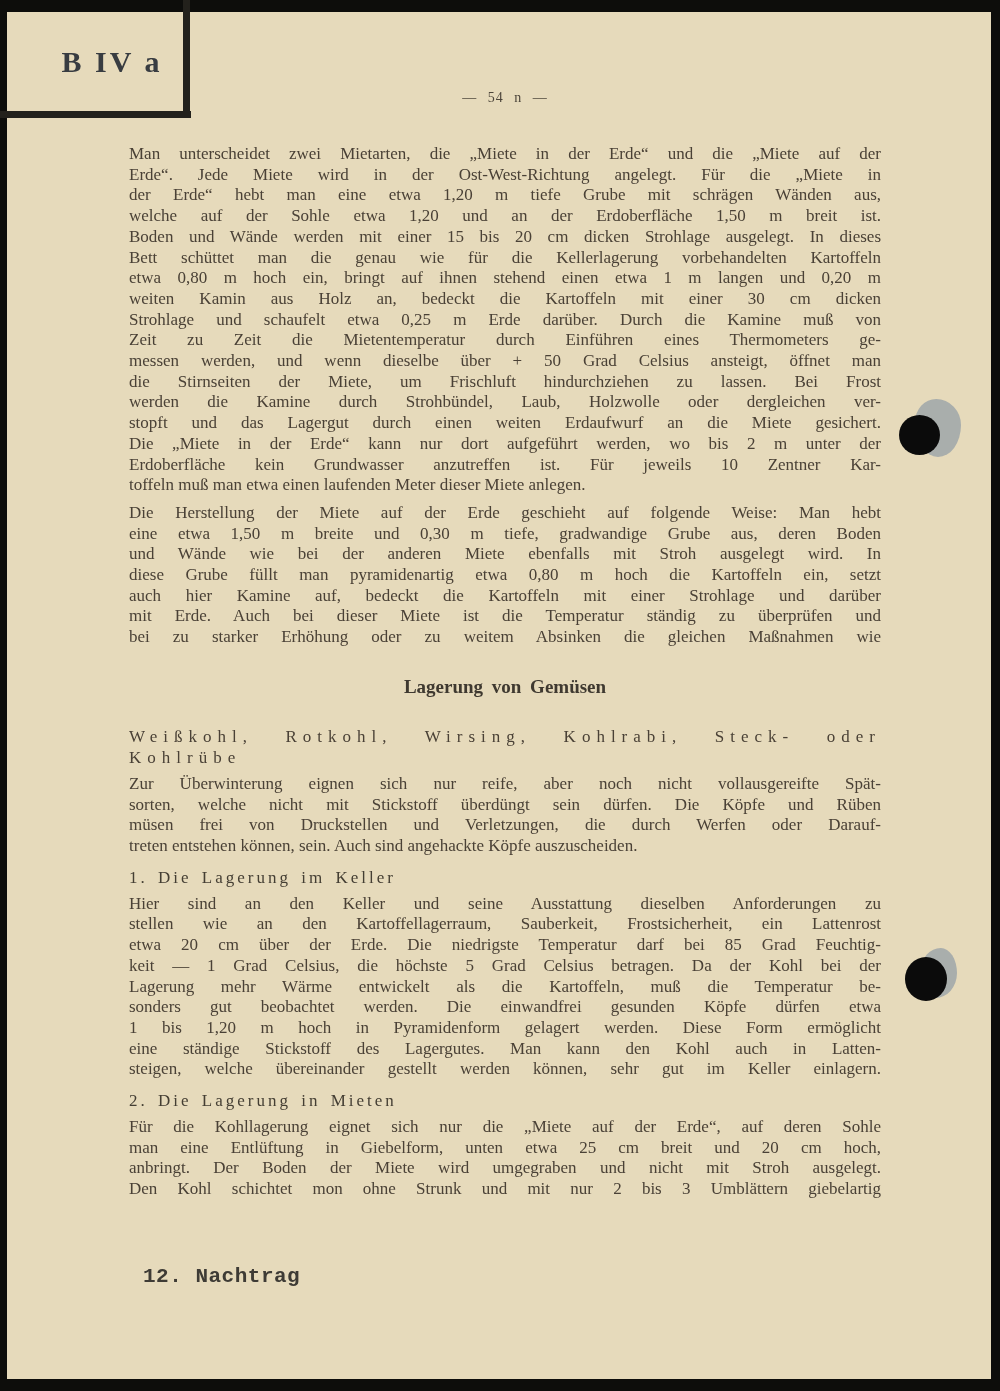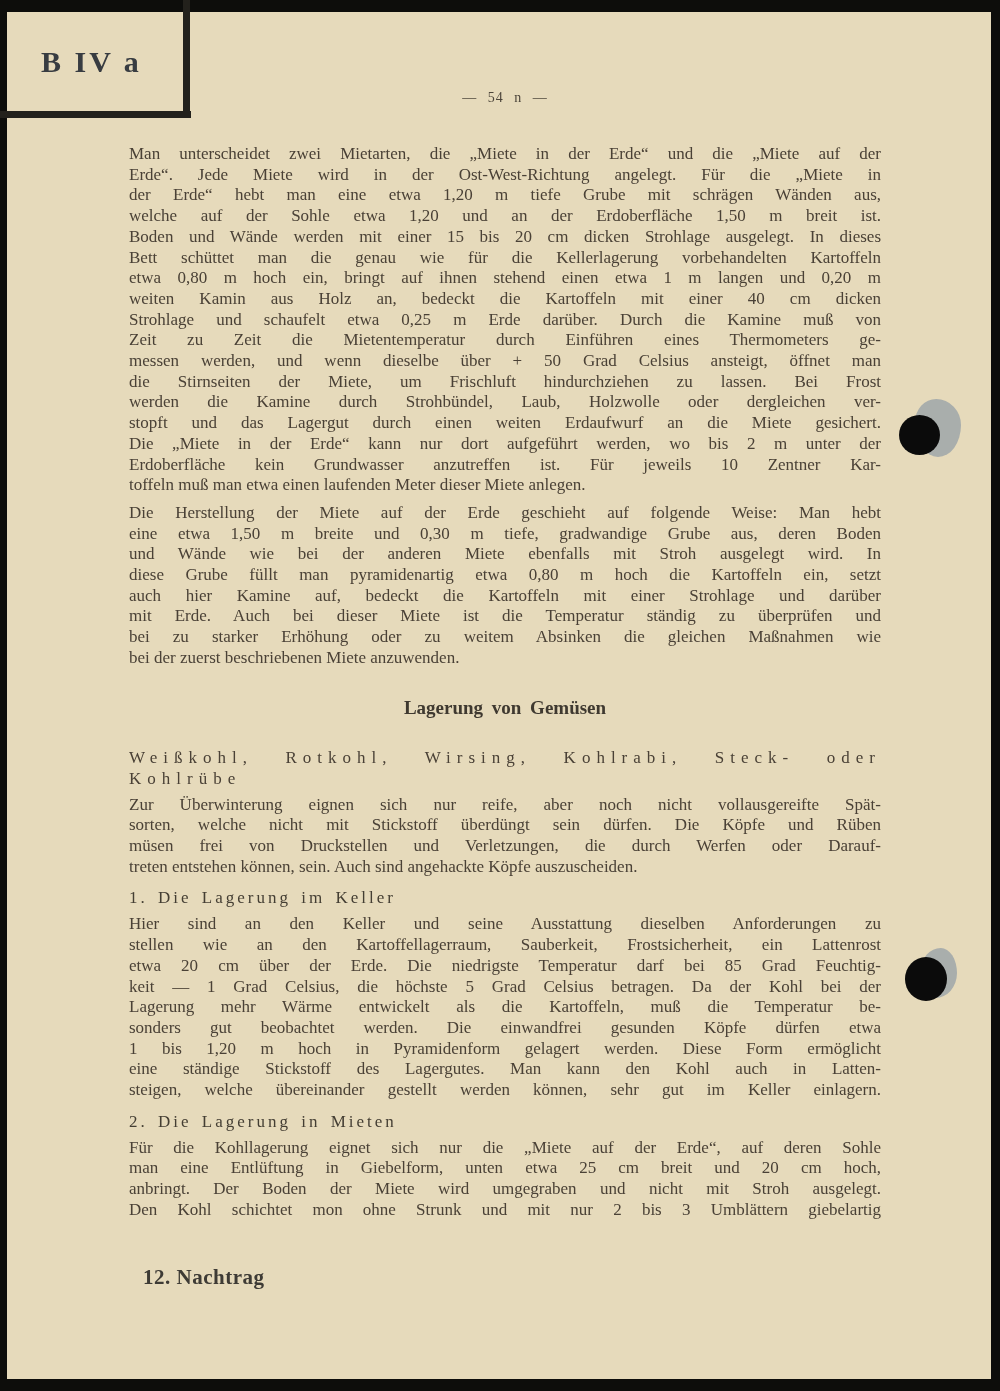--- a/index.html
+++ b/index.html
@@ -18,21 +18,21 @@
   .edge-top{left:0;top:0;width:1000px;height:12px;}
   .edge-left{left:0;top:0;width:7px;height:1391px;}
   .edge-right{left:991px;top:0;width:9px;height:1391px;}
   .edge-bottom{left:0;top:1379px;width:1000px;height:12px;}
 
   
   .stamp-vline{position:absolute;left:183px;top:0;width:7px;height:118px;background:#23211c;}
   .stamp-hline{position:absolute;left:0;top:111px;width:191px;height:7px;background:#23211c;}
   .stamp-box{
     position:absolute;left:7px;top:12px;width:176px;height:99px;
-    display:flex;align-items:center;
+    display:flex;align-items:center;justify-content:center;
     padding-left:34px;
   }
   .stamp-box .stamp-text{
     font-weight:bold;font-size:30px;letter-spacing:3px;color:#383c41;
   }
 
   
   .page-number{
     position:absolute;left:129px;top:90px;width:752px;
     text-align:center;font-size:14px;letter-spacing:1px;color:#4c453a;
@@ -65,21 +65,21 @@
   .block.spaced-paragraph{
     margin-bottom:5px;line-height:21.5px;letter-spacing:6px;word-spacing:4px;
   }
   .block.spaced-heading{
     margin:10px 0 6px;letter-spacing:3px;word-spacing:3px;line-height:21px;color:#443e33;
   }
 
   
   .footer-note{
     position:absolute;left:143px;top:1265px;
-    font-family:Liberation Serif, serif;
+    font-family:Liberation Mono, monospace;
     font-weight:bold;font-size:21px;color:#3e3b35;letter-spacing:0.5px;
   }
 </style>
 </head>
 <body>
 
 <div class="scan">
 
   <div class="edge edge-top"></div>
   <div class="edge edge-left"></div>
@@ -105,40 +105,39 @@
 
   <div class="text-body">
       <div class="block paragraph">
         <div class="line">Man unterscheidet zwei Mietarten, die „Miete in der Erde“ und die „Miete auf der</div>
         <div class="line">Erde“. Jede Miete wird in der Ost-West-Richtung angelegt. Für die „Miete in</div>
         <div class="line">der Erde“ hebt man eine etwa 1,20 m tiefe Grube mit schrägen Wänden aus,</div>
         <div class="line">welche auf der Sohle etwa 1,20  und an der Erdoberfläche 1,50 m breit ist.</div>
         <div class="line">Boden und Wände werden mit einer 15 bis 20 cm dicken Strohlage ausgelegt. In dieses</div>
         <div class="line">Bett schüttet man die genau wie für die Kellerlagerung vorbehandelten Kartoffeln</div>
         <div class="line">etwa 0,80 m hoch ein, bringt auf ihnen stehend einen etwa 1 m langen und 0,20 m</div>
-        <div class="line">weiten Kamin aus Holz an, bedeckt die Kartoffeln mit einer 40 cm dicken</div>
+        <div class="line">weiten Kamin aus Holz an, bedeckt die Kartoffeln mit einer 30 cm dicken</div>
         <div class="line">Strohlage und schaufelt etwa 0,25 m Erde darüber. Durch die Kamine muß von</div>
         <div class="line">Zeit zu Zeit die Mietentemperatur durch Einführen eines Thermometers ge-</div>
         <div class="line">messen werden, und wenn dieselbe über + 50 Grad Celsius ansteigt, öffnet man</div>
         <div class="line">die Stirnseiten der Miete, um Frischluft hindurchziehen zu lassen. Bei Frost</div>
         <div class="line">werden die Kamine durch Strohbündel, Laub, Holzwolle oder dergleichen ver-</div>
         <div class="line">stopft und das Lagergut durch einen weiten Erdaufwurf an die Miete gesichert.</div>
         <div class="line">Die „Miete in der Erde“ kann nur dort aufgeführt werden, wo bis 2 m unter der</div>
         <div class="line">Erdoberfläche kein Grundwasser anzutreffen ist. Für jeweils 10 Zentner Kar-</div>
         <div class="line line-last">toffeln muß man etwa einen laufenden Meter dieser Miete anlegen.</div>
       </div>
       <div class="block paragraph">
         <div class="line">Die Herstellung der Miete auf der Erde geschieht auf folgende Weise: Man hebt</div>
         <div class="line">eine etwa 1,50 m breite und 0,30 m tiefe, gradwandige Grube aus, deren Boden</div>
         <div class="line">und Wände wie bei der anderen Miete ebenfalls mit Stroh ausgelegt wird. In</div>
         <div class="line">diese Grube füllt man pyramidenartig etwa 0,80 m hoch die Kartoffeln ein, setzt</div>
         <div class="line">auch hier Kamine auf, bedeckt die Kartoffeln mit einer Strohlage und darüber</div>
         <div class="line">mit Erde. Auch bei dieser Miete ist die Temperatur ständig zu überprüfen und</div>
         <div class="line">bei zu starker Erhöhung oder zu weitem Absinken die gleichen Maßnahmen wie</div>
-        <div class="line line-last">bei der zuerst beschriebenen Miete anzuwenden.</div>
       </div>
       <div class="block center-heading">Lagerung von Gemüsen</div>
       <div class="block spaced-paragraph">
         <div class="line">Weißkohl, Rotkohl, Wirsing, Kohlrabi, Steck- oder</div>
         <div class="line line-last">Kohlrübe</div>
       </div>
       <div class="block paragraph">
         <div class="line">Zur Überwinterung eignen sich nur reife, aber noch nicht vollausgereifte Spät-</div>
         <div class="line">sorten, welche nicht mit Stickstoff überdüngt sein dürfen. Die Köpfe und Rüben</div>
         <div class="line">müsen frei von Druckstellen und Verletzungen, die durch Werfen oder Darauf-</div>

